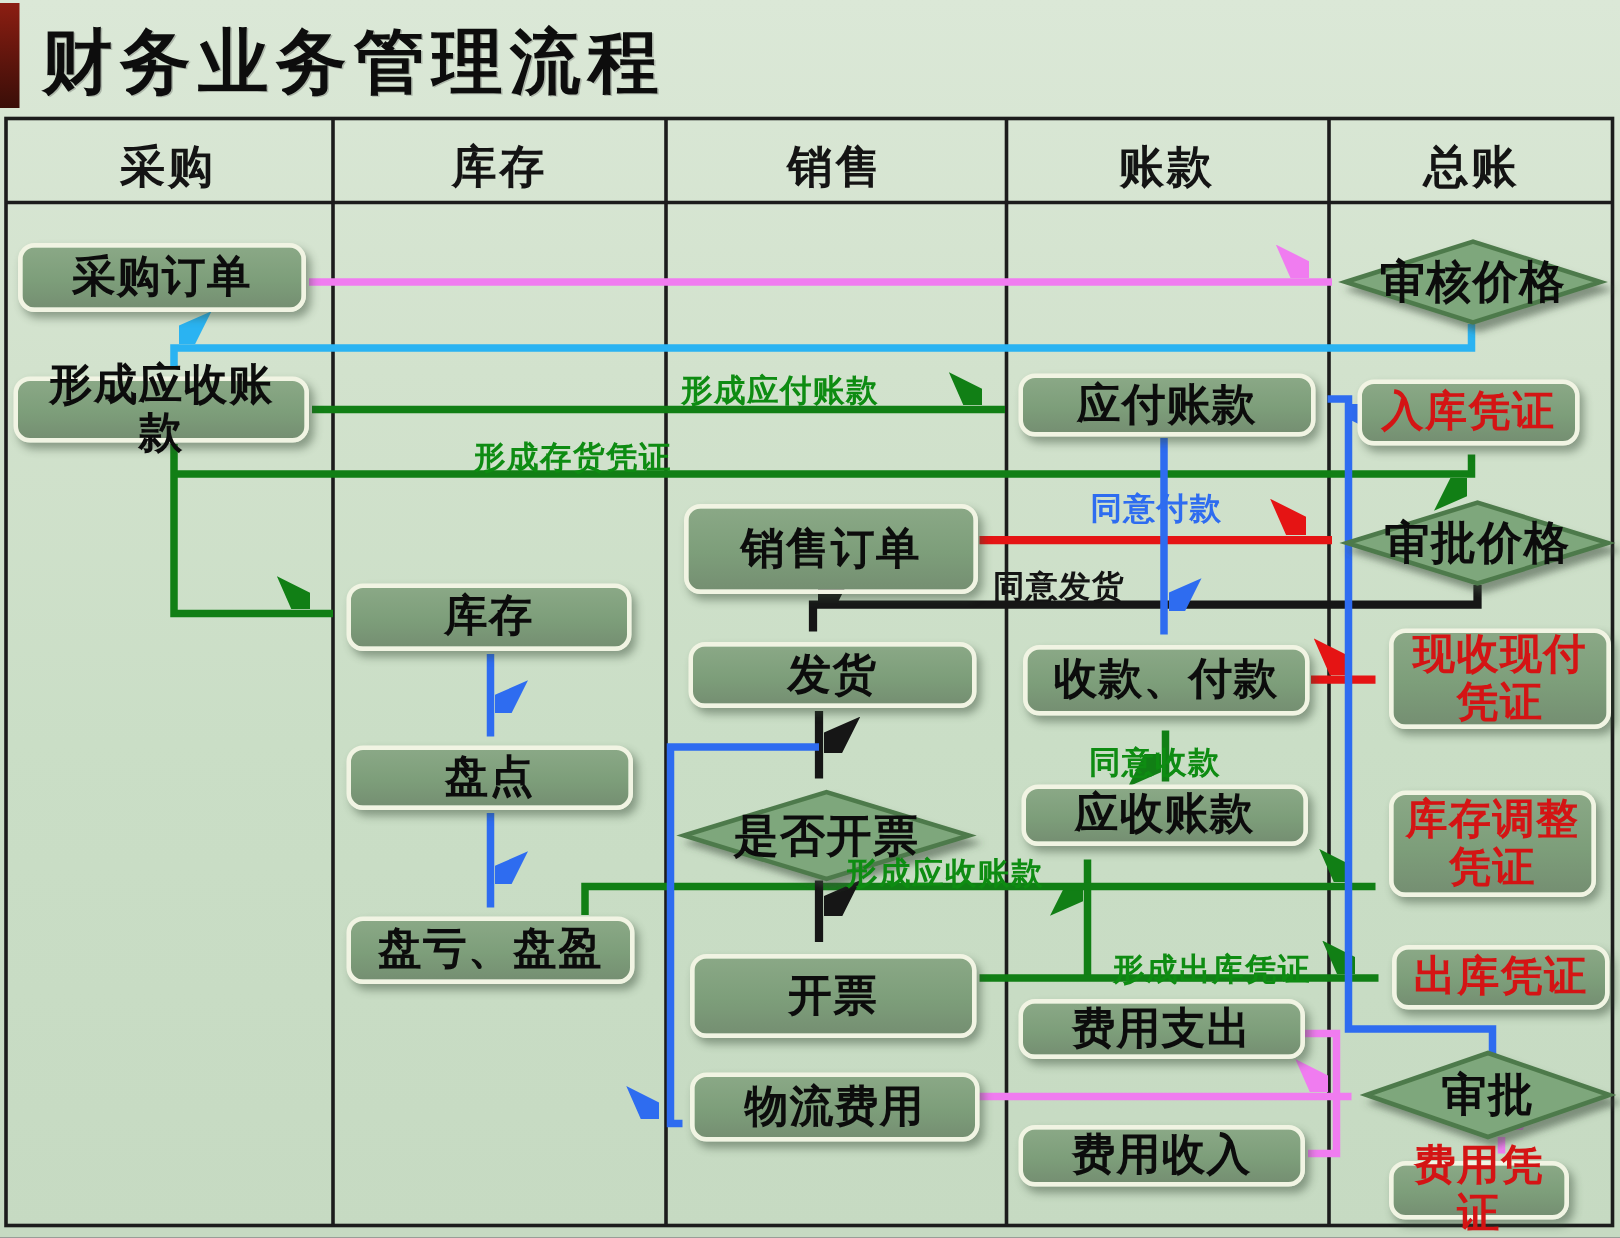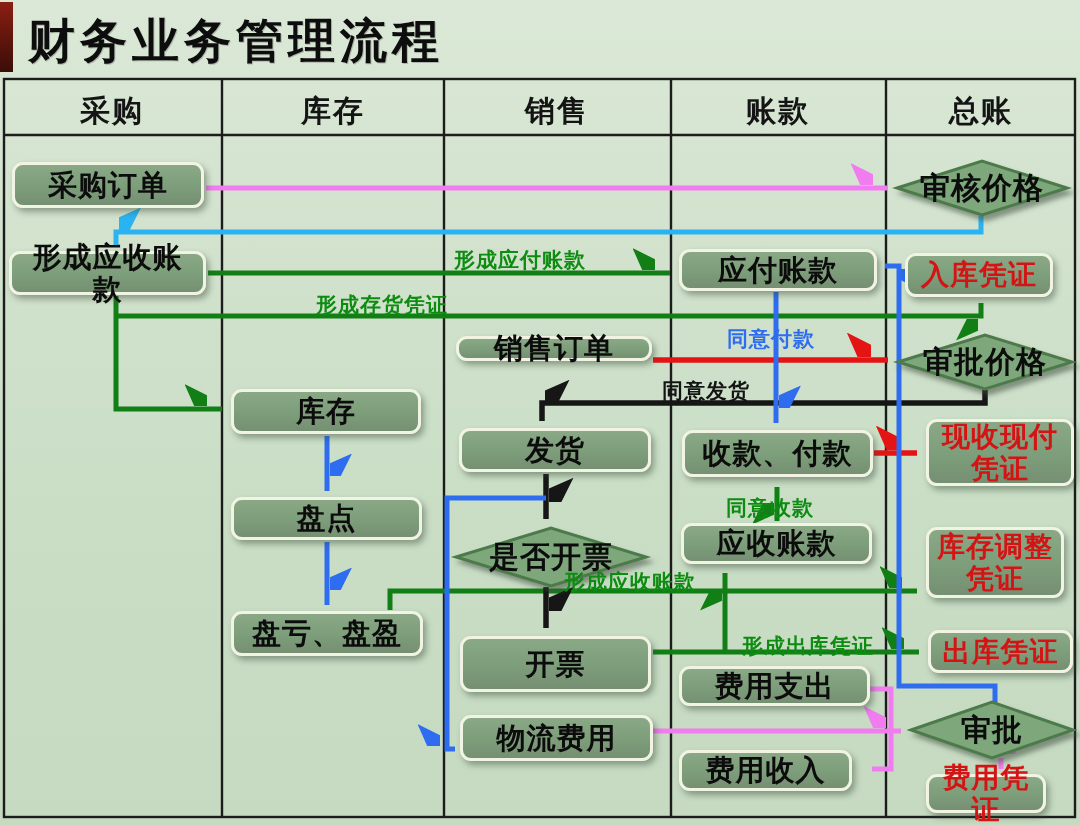--- a/index.html
+++ b/index.html
@@ -139,29 +139,29 @@
       <polygon points="456,557 551,528 646,557 551,586"></polygon>
       <polygon points="911,730 992,702 1073,730 992,758"></polygon>
     </g>
   </svg>
 
   <div class="node" style="left:12px;top:162px;width:192px;height:46px;">采购订单</div>
   <div class="node" style="left:9px;top:251px;width:197px;height:44px;">形成应收账款</div>
   <div class="node" style="left:231px;top:389px;width:190px;height:45px;">库存</div>
   <div class="node" style="left:231px;top:497px;width:191px;height:43px;">盘点</div>
   <div class="node" style="left:231px;top:611px;width:192px;height:45px;">盘亏、盘盈</div>
-  <div class="node" style="left:456px;top:336px;width:196px;height:25px;">销售订单</div>
+  <div class="node" style="left:456px;top:336px;width:196px;height:60px;">销售订单</div>
   <div class="node" style="left:459px;top:428px;width:192px;height:44px;">发货</div>
   <div class="node" style="left:460px;top:636px;width:191px;height:56px;">开票</div>
   <div class="node" style="left:460px;top:715px;width:193px;height:46px;">物流费用</div>
   <div class="node" style="left:679px;top:249px;width:198px;height:42px;">应付账款</div>
   <div class="node" style="left:682px;top:430px;width:191px;height:47px;">收款、付款</div>
   <div class="node" style="left:681px;top:523px;width:191px;height:41px;">应收账款</div>
   <div class="node" style="left:679px;top:666px;width:191px;height:40px;">费用支出</div>
-  <div class="node" style="left:679px;top:750px;width:173px;height:41px;">费用收入</div>
+  <div class="node" style="left:679px;top:750px;width:191px;height:41px;">费用收入</div>
 
   <div class="node voucher" style="left:905px;top:253px;width:148px;height:44px;">入库凭证</div>
   <div class="node voucher" style="left:926px;top:419px;width:148px;height:67px;">现收现付凭证</div>
   <div class="node voucher" style="left:926px;top:527px;width:138px;height:71px;">库存调整凭证</div>
   <div class="node voucher" style="left:928px;top:630px;width:145px;height:43px;">出库凭证</div>
   <div class="node voucher" style="left:926px;top:774px;width:120px;height:39px;">费用凭证</div>
 
   <div class="diamond-label" style="left:897px;top:166px;width:170px;height:44px;">审核价格</div>
   <div class="diamond-label" style="left:898px;top:340px;width:174px;height:44px;">审批价格</div>
   <div class="diamond-label" style="left:456px;top:535px;width:190px;height:44px;">是否开票</div>

